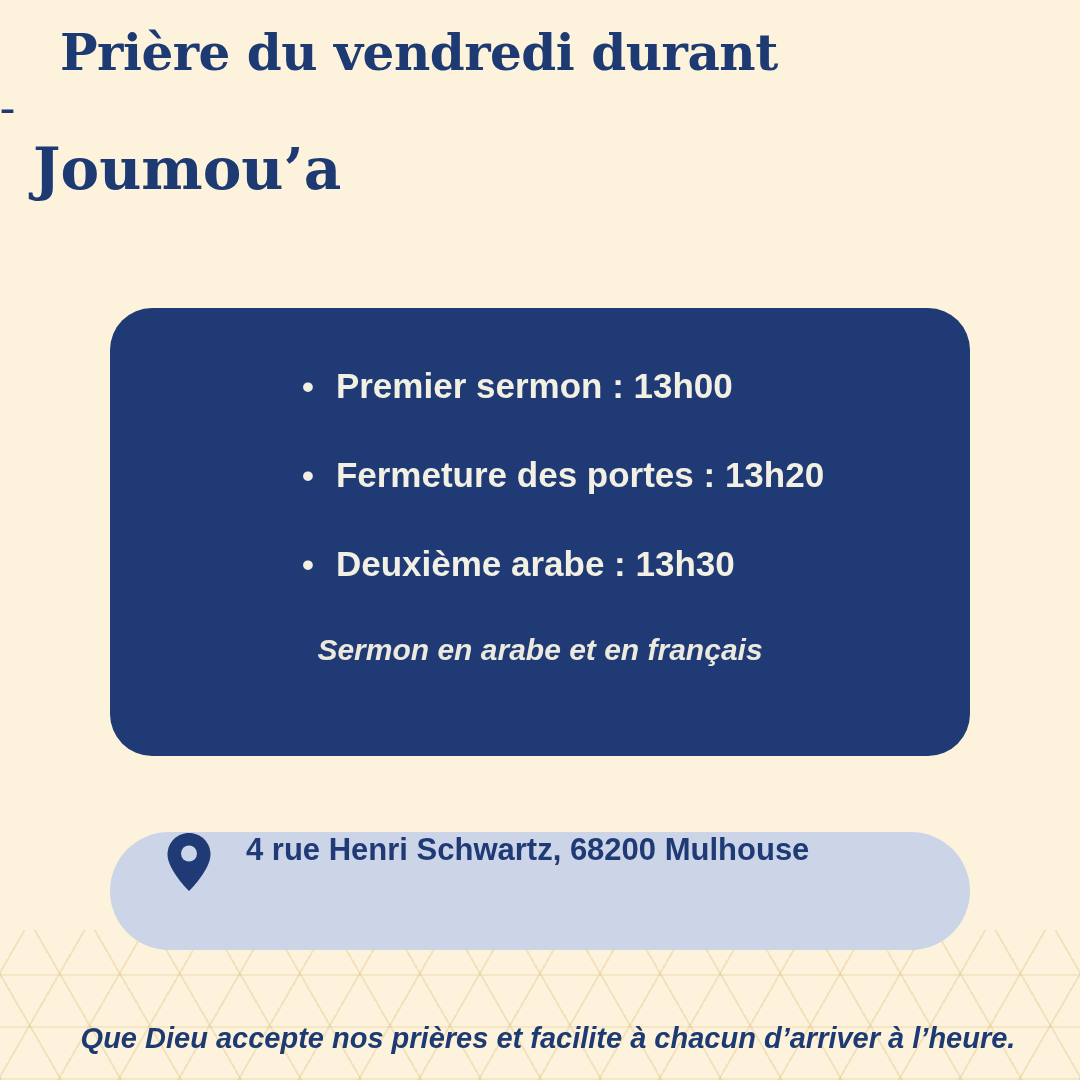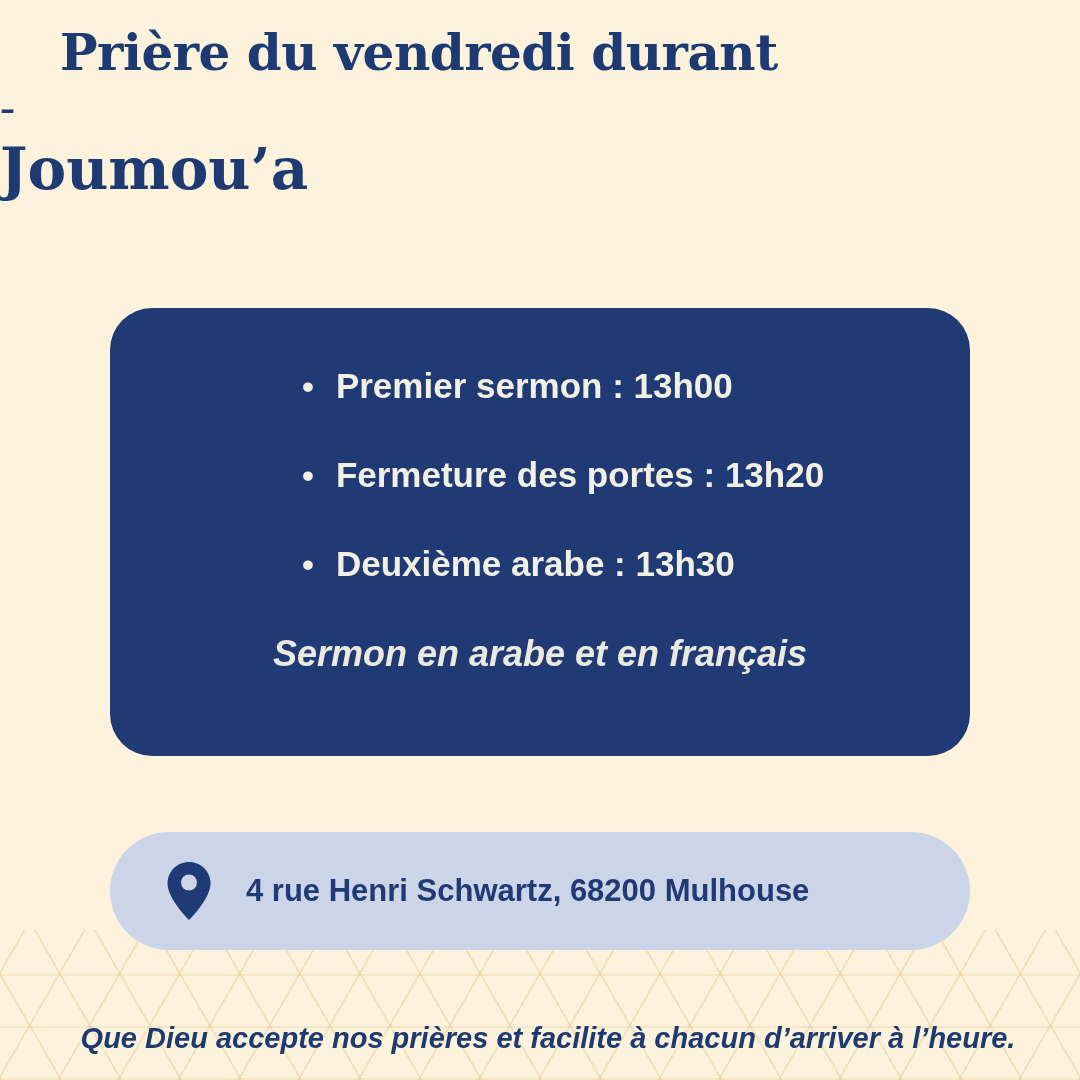--- a/index.html
+++ b/index.html
@@ -60,20 +60,21 @@
     margin-top: 14px;
     font-weight: bold;
   }
   .title-sub {
     font-family: "DejaVu Serif", serif;
     font-weight: bold;
     color: #1d3a72;
     font-size: 58px;
     line-height: 1.1;
     margin-top: 14px;
+    padding-left: 33px;
   }
 
   
   .logo {
     position: absolute;
     top: 30px;
     right: 34px;
     width: 86px;
     height: 104px;
   }
@@ -106,39 +107,39 @@
     padding-left: 132px;
   }
   .bullet-dot {
     color: #f2efe3;
     font-size: 34px;
     line-height: 1;
     margin-right: 22px;
   }
   .note {
     color: #eceadf;
-    font-size: 36px;
+    font-size: 30px;
     font-weight: bold;
     font-style: italic;
     text-align: center;
     margin-top: 12px;
   }
 
   
   .address-pill {
     position: absolute;
     left: 110px;
     top: 832px;
     width: 860px;
     height: 118px;
     background: #ccd4e8;
     border-radius: 59px;
     box-sizing: border-box;
     display: flex;
-    align-items: center;
+    align-items: flex-start;
     padding-left: 56px;
   }
   .pin-icon {
     width: 46px;
     height: 60px;
     margin-right: 34px;
     flex: 0 0 auto;
   }
   .address-text {
     color: #1f3a75;

